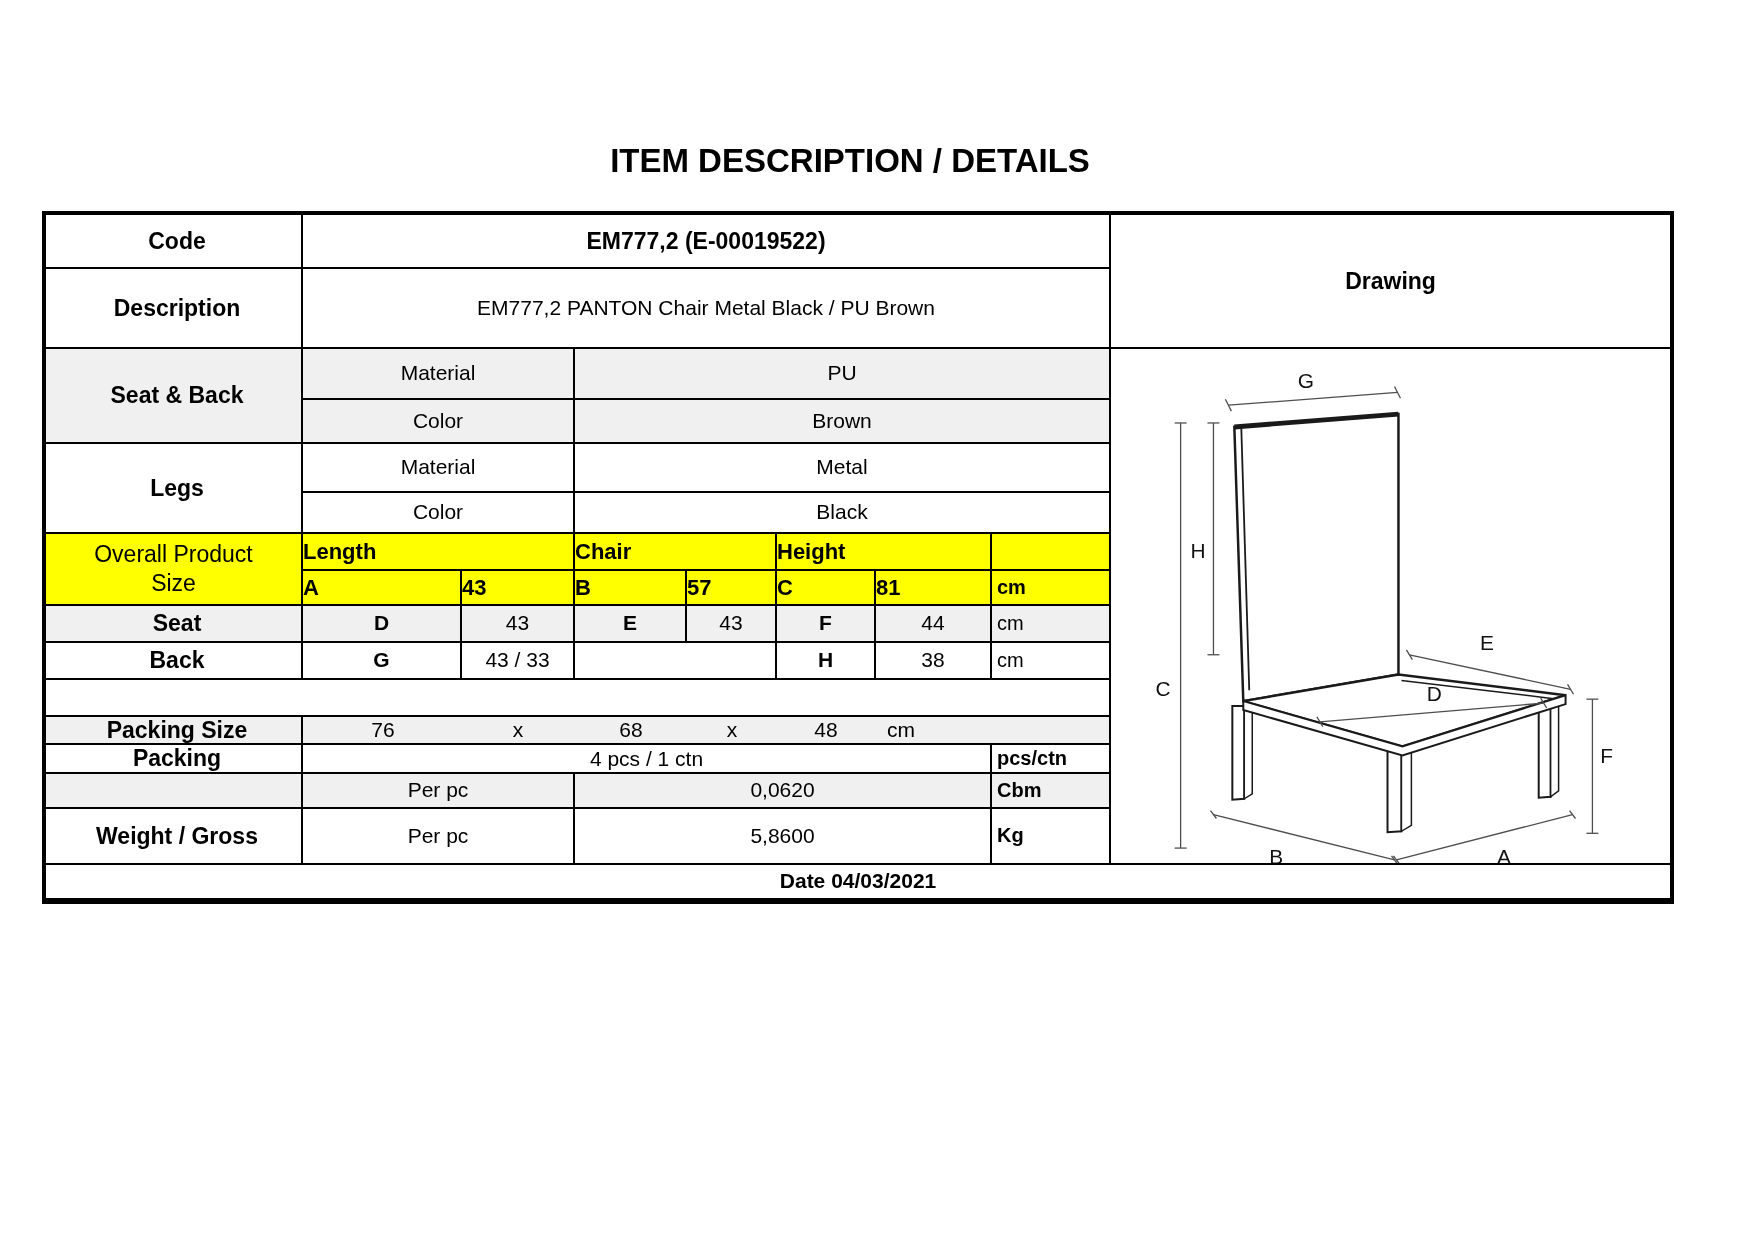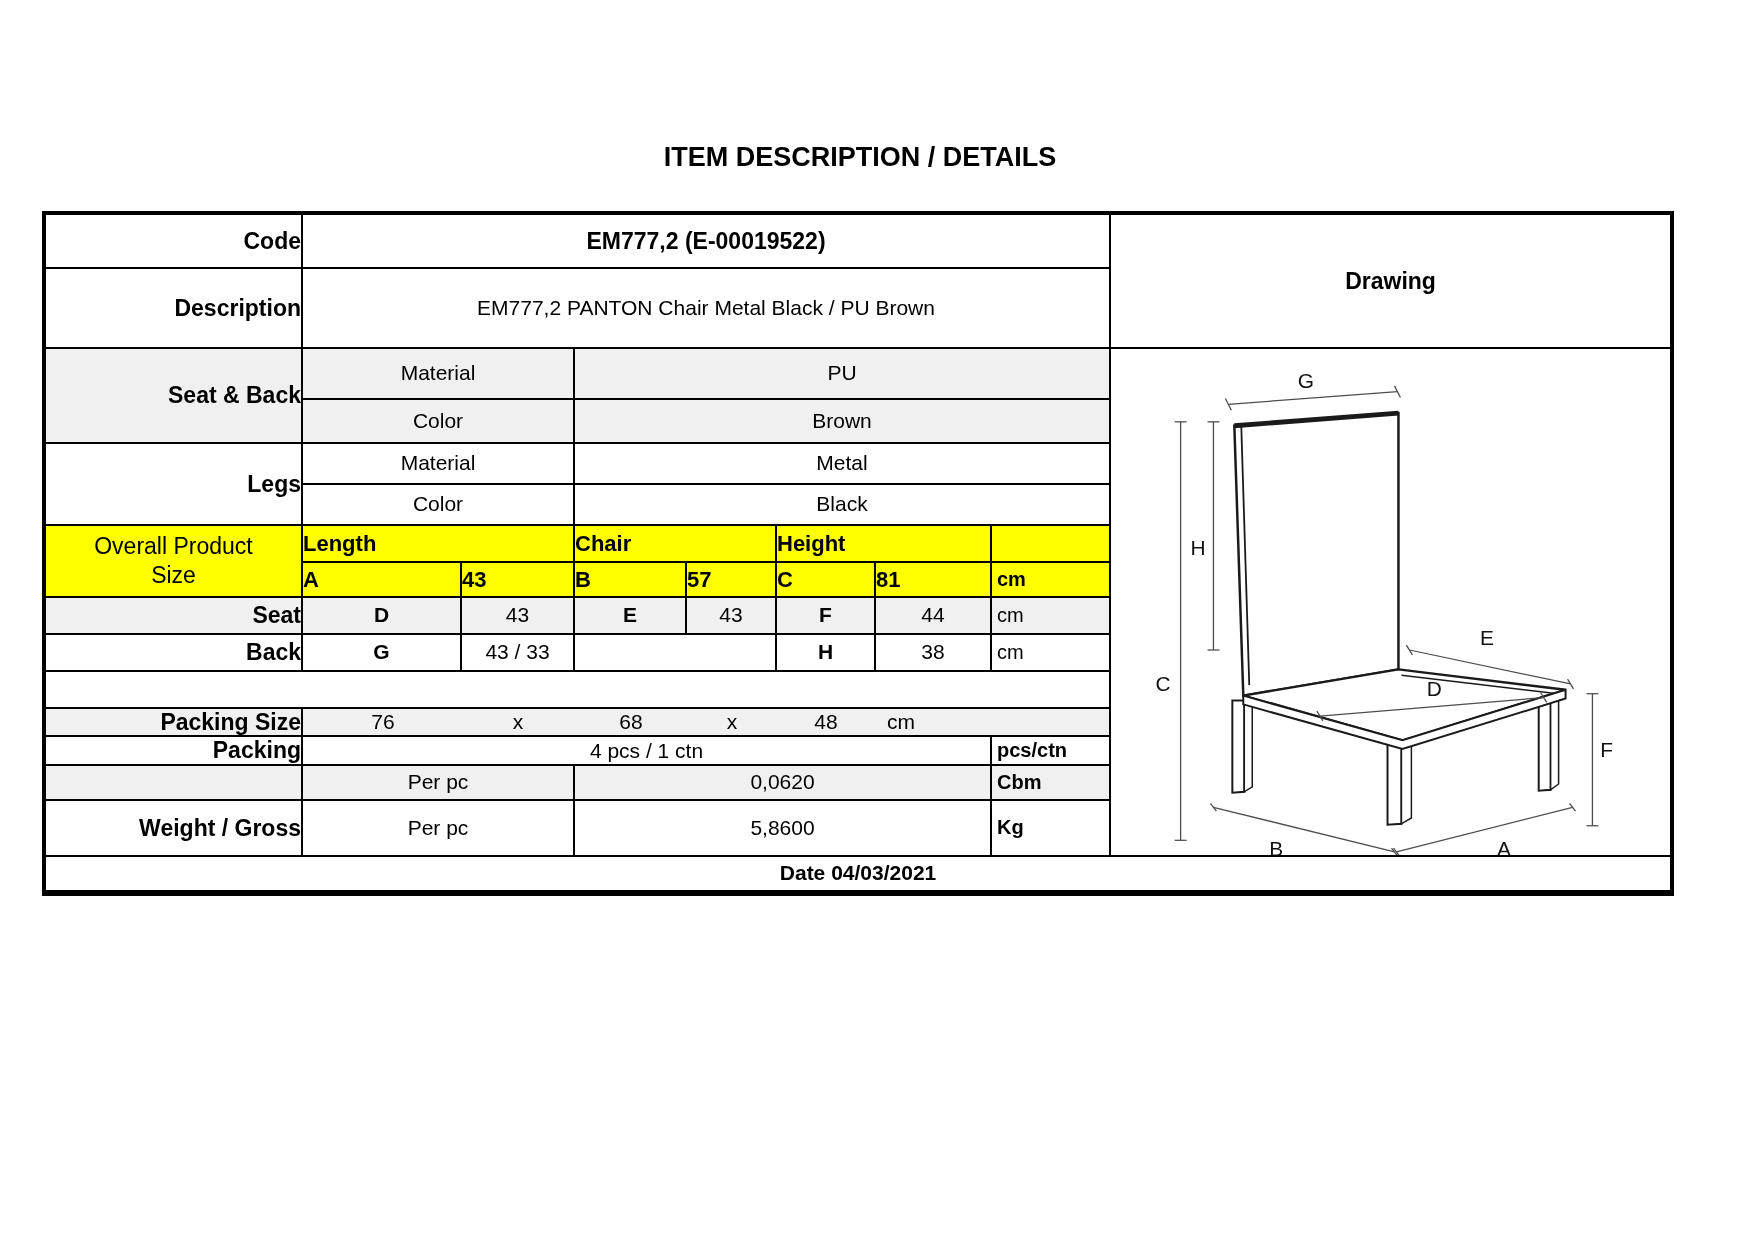--- a/index.html
+++ b/index.html
@@ -1,23 +1,23 @@
 <!DOCTYPE html>
 <html><head>
 <meta charset="utf-8">
 <style>
   html,body{margin:0;padding:0;background:#ffffff;}
   body{width:1754px;height:1240px;position:relative;font-family:"Liberation Sans",sans-serif;color:#000;}
-  .page-title{position:absolute;left:46px;top:142px;width:1628px;text-align:center;
-              font-size:27px;font-weight:bold;}
+  .page-title{position:absolute;left:36px;top:142px;width:1628px;text-align:center;
+              font-size:33px;font-weight:bold;}
   table.spec{position:absolute;left:42px;top:211px;width:1628px;border-collapse:collapse;
              table-layout:fixed;border:4px solid #000;border-bottom-width:6px;}
   td{border:2px solid #000;padding:0;vertical-align:middle;font-size:21px;line-height:1.15;
      overflow:hidden;white-space:nowrap;}
-  .lbl{font-weight:bold;font-size:23px;padding-left:7px;text-align:right;}
+  .lbl{font-weight:bold;font-size:23px;padding-left:7px;text-align:center;}
   .ctr{text-align:center;}
   .b{font-weight:bold;}
   .shade{background:#f0f0f0;}
   .yellow{background:#ffff00;}
   .unit{padding-left:5px;font-size:20px;text-align:left;}
   .big{font-size:23px;}
   .desc{font-size:21px;}
   .hdr22{font-size:22px;font-weight:bold;text-align:left;}
   .two-line{line-height:1.25;text-align:center;font-weight:normal;font-size:23px;white-space:normal;}
   .pos-cell{position:relative;}
@@ -115,21 +115,21 @@
         <text class="dimtext" x="395" y="522" text-anchor="middle">A</text>
       </svg>
     </td>
   </tr>
 
   <tr style="height:44px">
     <td colspan="2" class="ctr shade">Color</td>
     <td colspan="5" class="ctr shade">Brown</td>
   </tr>
 
-  <tr style="height:41px">
+  <tr style="height:49px">
     <td rowspan="2" class="lbl">Legs</td>
     <td colspan="2" class="ctr">Material</td>
     <td colspan="5" class="ctr">Metal</td>
   </tr>
 
   <tr style="height:41px">
     <td colspan="2" class="ctr">Color</td>
     <td colspan="5" class="ctr">Black</td>
   </tr>
 

